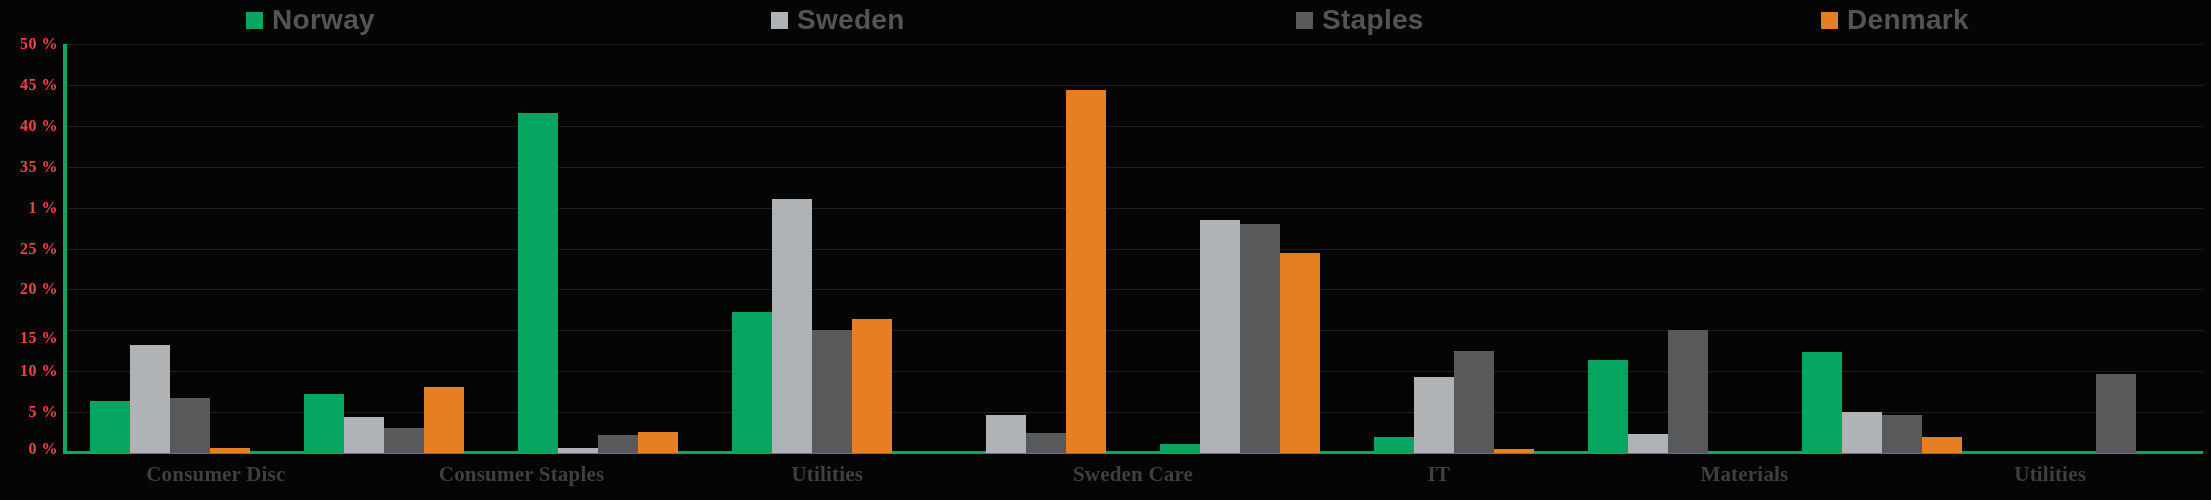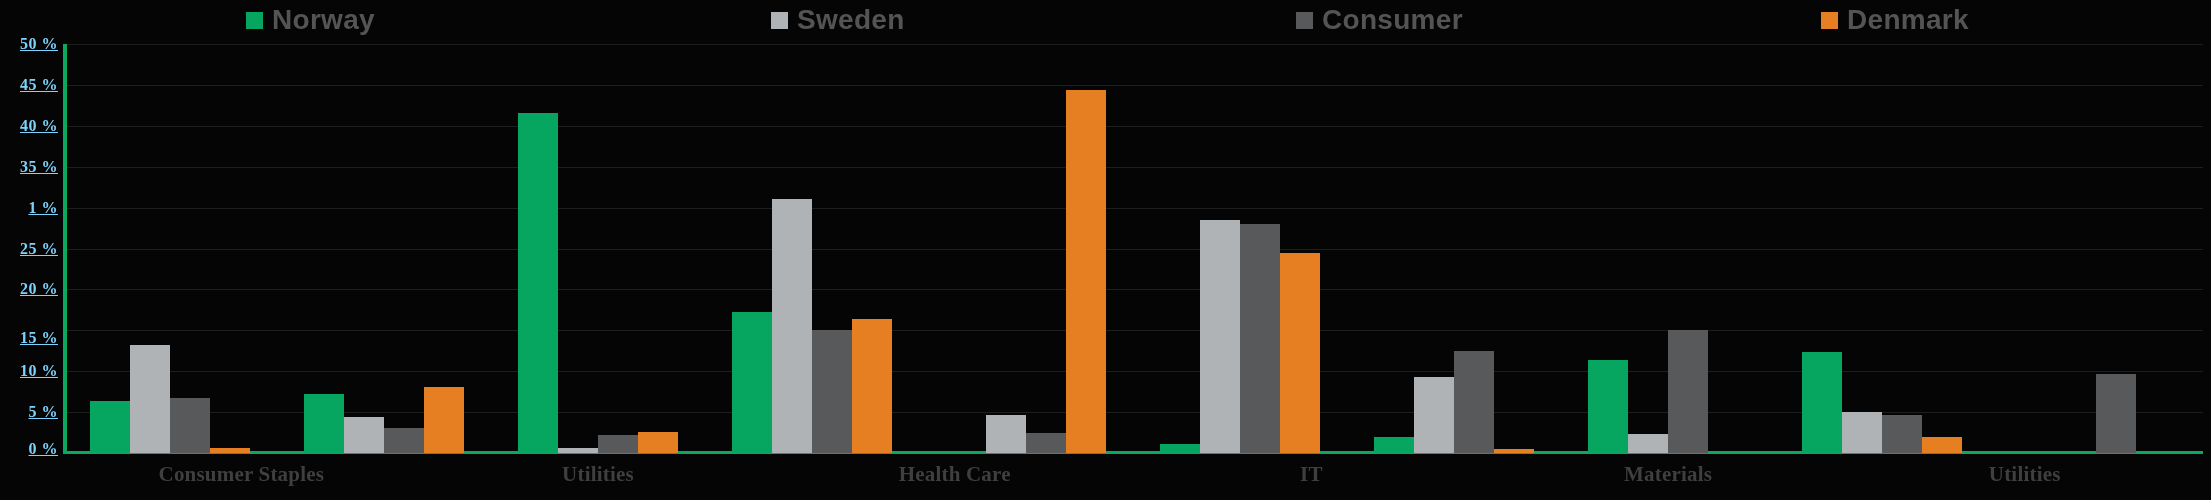--- a/index.html
+++ b/index.html
@@ -21,22 +21,22 @@
   
   #plot{position:absolute;left:63px;top:44px;width:2140px;height:409px;}
   #gridlayer{position:absolute;inset:0;}
   .gridline{position:absolute;left:0;width:100%;height:1px;background:#1e1e1e;}
   .gridline.zero{background:#0aa95f;height:3px;}
   #yaxisline{position:absolute;left:0;top:0;width:4px;height:100%;background:#0aa95f;}
 
   
   #yticks{position:absolute;left:0;top:44px;width:58px;height:409px;}
   .ytick{position:absolute;right:0;transform:translateY(-50%);
-         font-size:16px;color:#7dd3fc;font-weight:700;white-space:nowrap;
-         font-family:"Liberation Serif",serif;letter-spacing:.5px;text-decoration:underline;}
+         font-size:16px;color:#ef4444;font-weight:700;white-space:nowrap;
+         font-family:"Liberation Serif",serif;letter-spacing:.5px;}
 
   
   #bars{position:absolute;left:63px;top:44px;width:2140px;height:409px;
         display:flex;align-items:flex-end;}
   .group{flex:1 1 0;height:100%;position:relative;display:flex;align-items:flex-end;
          justify-content:center;}
   .bar{width:40px;margin:0 0px;display:block;}
   .bar.n{background:#06a660;}
   .bar.s{background:#b0b3b6;}
   .bar.f{background:#58595b;}
@@ -56,21 +56,21 @@
       <div class="legend-item">
         <span class="legend-swatch" style="background: rgb(6, 166, 96);"></span>
         <span class="legend-label">Norway</span>
       </div>
       <div class="legend-item">
         <span class="legend-swatch" style="background: rgb(176, 179, 182);"></span>
         <span class="legend-label">Sweden</span>
       </div>
       <div class="legend-item">
         <span class="legend-swatch" style="background: rgb(88, 89, 91);"></span>
-        <span class="legend-label">Consumer</span>
+        <span class="legend-label">Staples</span>
       </div>
       <div class="legend-item">
         <span class="legend-swatch" style="background: rgb(230, 126, 34);"></span>
         <span class="legend-label">Denmark</span>
       </div>
     </div>
 
   <div id="yticks">
       <div class="ytick" style="top: 0px;">50 %</div>
       <div class="ytick" style="top: 40.9px;">45 %</div>
@@ -159,21 +159,22 @@
       </div>
       <div class="group">
         <div class="bar n" title="Norway — Utilities: 0 %" style="height: 0px;"></div>
         <div class="bar s" title="Sweden — Utilities: 0 %" style="height: 0px;"></div>
         <div class="bar f" title="Finland — Utilities: 9.6 %" style="height: 78.528px;"></div>
         <div class="bar d" title="Denmark — Utilities: 0 %" style="height: 0px;"></div>
       </div>
     </div>
 
   <div id="xticks">
+      <div class="xtick">Consumer Disc</div>
       <div class="xtick">Consumer Staples</div>
       <div class="xtick">Utilities</div>
-      <div class="xtick">Health Care</div>
+      <div class="xtick">Sweden Care</div>
       <div class="xtick">IT</div>
       <div class="xtick">Materials</div>
       <div class="xtick">Utilities</div>
     </div>
 
 </div>
 
 </body></html>

